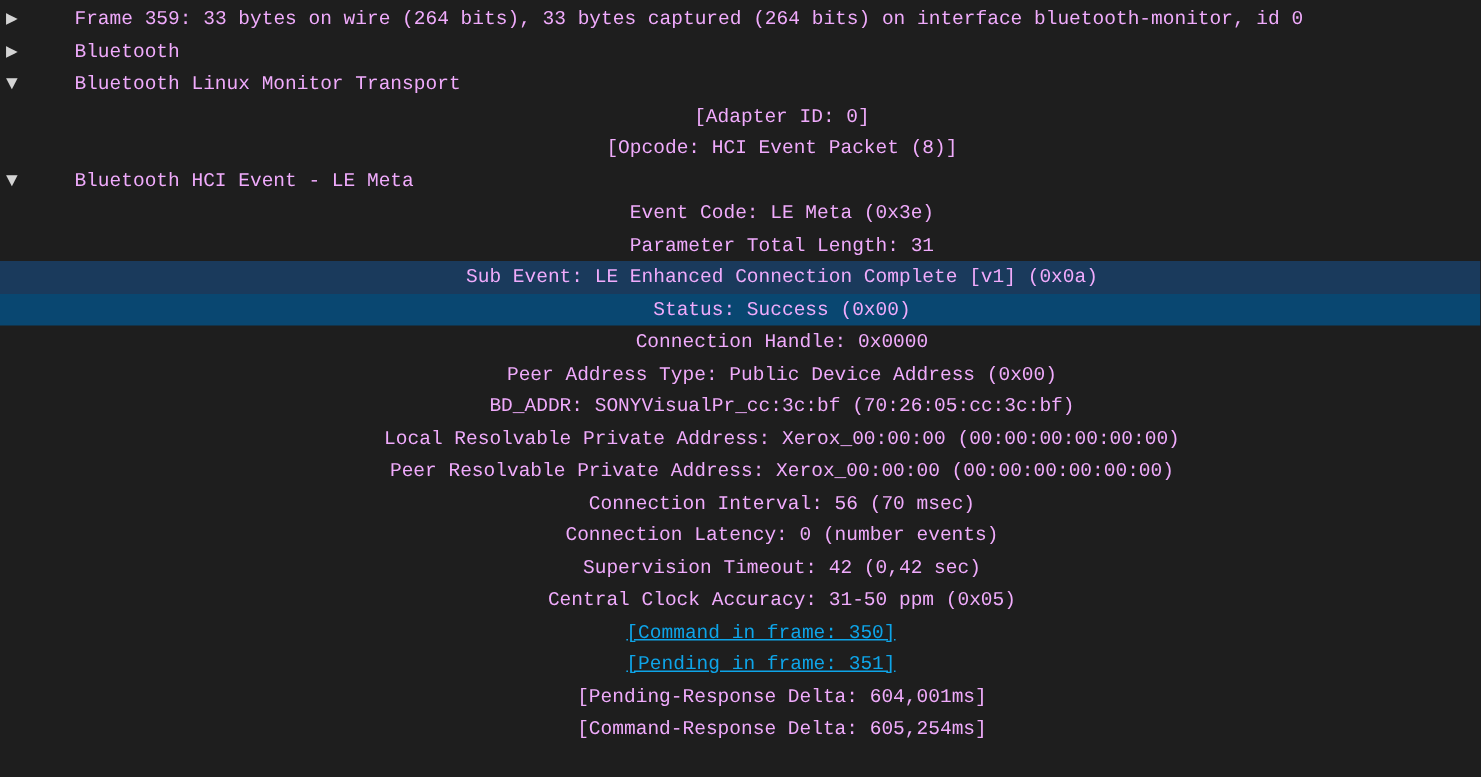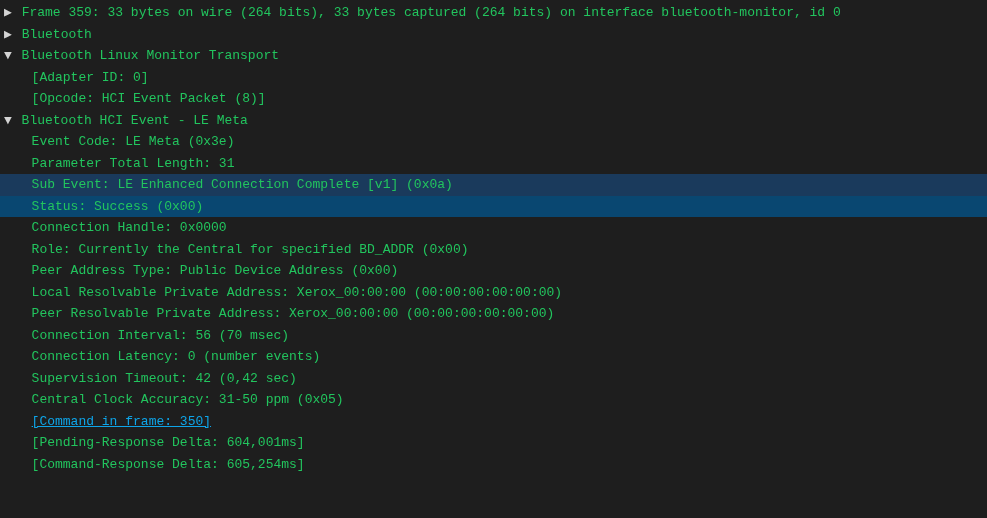--- a/index.html
+++ b/index.html
@@ -36,43 +36,44 @@
       background: #1a3a5c;
     }
     .expander {
       color: #d4d4d4;
       margin-right: 2px;
       cursor: pointer;
       user-select: none;
       min-width: 10px;
     }
     .indent-0 { padding-left: 4px; }
-    .indent-1 { padding-left: 14px; }
+    .indent-1 { padding-left: 14px; justify-content: center; }
     .text-link { color: #0ea5e9; text-decoration: underline; cursor: pointer; }
-    .text-normal { color: #22c55e; }
+    .text-normal { color: #f0abfc; margin-left: 28px; }
   </style>
 </head>
 <body>
 
 <div class="packet-tree">
 <div class="tree-line indent-0"><span class="expander">▶ </span><span class="text-normal">Frame 359: 33 bytes on wire (264 bits), 33 bytes captured (264 bits) on interface bluetooth-monitor, id 0</span></div>
     <div class="tree-line indent-0"><span class="expander">▶ </span><span class="text-normal">Bluetooth</span></div>
     <div class="tree-line indent-0"><span class="expander">▼ </span><span class="text-normal">Bluetooth Linux Monitor Transport</span></div>
     <div class="tree-line indent-1"><span class="expander">  </span><span class="text-normal">[Adapter ID: 0]</span></div>
     <div class="tree-line indent-1"><span class="expander">  </span><span class="text-normal">[Opcode: HCI Event Packet (8)]</span></div>
     <div class="tree-line indent-0"><span class="expander">▼ </span><span class="text-normal">Bluetooth HCI Event - LE Meta</span></div>
     <div class="tree-line indent-1"><span class="expander">  </span><span class="text-normal">Event Code: LE Meta (0x3e)</span></div>
     <div class="tree-line indent-1"><span class="expander">  </span><span class="text-normal">Parameter Total Length: 31</span></div>
     <div class="tree-line highlighted indent-1"><span class="expander">  </span><span class="text-normal">Sub Event: LE Enhanced Connection Complete [v1] (0x0a)</span></div>
     <div class="tree-line selected indent-1"><span class="expander">  </span><span class="text-normal">Status: Success (0x00)</span></div>
     <div class="tree-line indent-1"><span class="expander">  </span><span class="text-normal">Connection Handle: 0x0000</span></div>
-    <div class="tree-line indent-1"><span class="expander">  </span><span class="text-normal">Role: Currently the Central for specified BD_ADDR (0x00)</span></div>
     <div class="tree-line indent-1"><span class="expander">  </span><span class="text-normal">Peer Address Type: Public Device Address (0x00)</span></div>
+    <div class="tree-line indent-1"><span class="expander">  </span><span class="text-normal">BD_ADDR: SONYVisualPr_cc:3c:bf (70:26:05:cc:3c:bf)</span></div>
     <div class="tree-line indent-1"><span class="expander">  </span><span class="text-normal">Local Resolvable Private Address: Xerox_00:00:00 (00:00:00:00:00:00)</span></div>
     <div class="tree-line indent-1"><span class="expander">  </span><span class="text-normal">Peer Resolvable Private Address: Xerox_00:00:00 (00:00:00:00:00:00)</span></div>
     <div class="tree-line indent-1"><span class="expander">  </span><span class="text-normal">Connection Interval: 56 (70 msec)</span></div>
     <div class="tree-line indent-1"><span class="expander">  </span><span class="text-normal">Connection Latency: 0 (number events)</span></div>
     <div class="tree-line indent-1"><span class="expander">  </span><span class="text-normal">Supervision Timeout: 42 (0,42 sec)</span></div>
     <div class="tree-line indent-1"><span class="expander">  </span><span class="text-normal">Central Clock Accuracy: 31-50 ppm (0x05)</span></div>
     <div class="tree-line indent-1"><span class="expander">  </span><span class="text-link">[Command in frame: 350]</span></div>
+    <div class="tree-line indent-1"><span class="expander">  </span><span class="text-link">[Pending in frame: 351]</span></div>
     <div class="tree-line indent-1"><span class="expander">  </span><span class="text-normal">[Pending-Response Delta: 604,001ms]</span></div>
     <div class="tree-line indent-1"><span class="expander">  </span><span class="text-normal">[Command-Response Delta: 605,254ms]</span></div>
   </div>
 
 </body></html>

